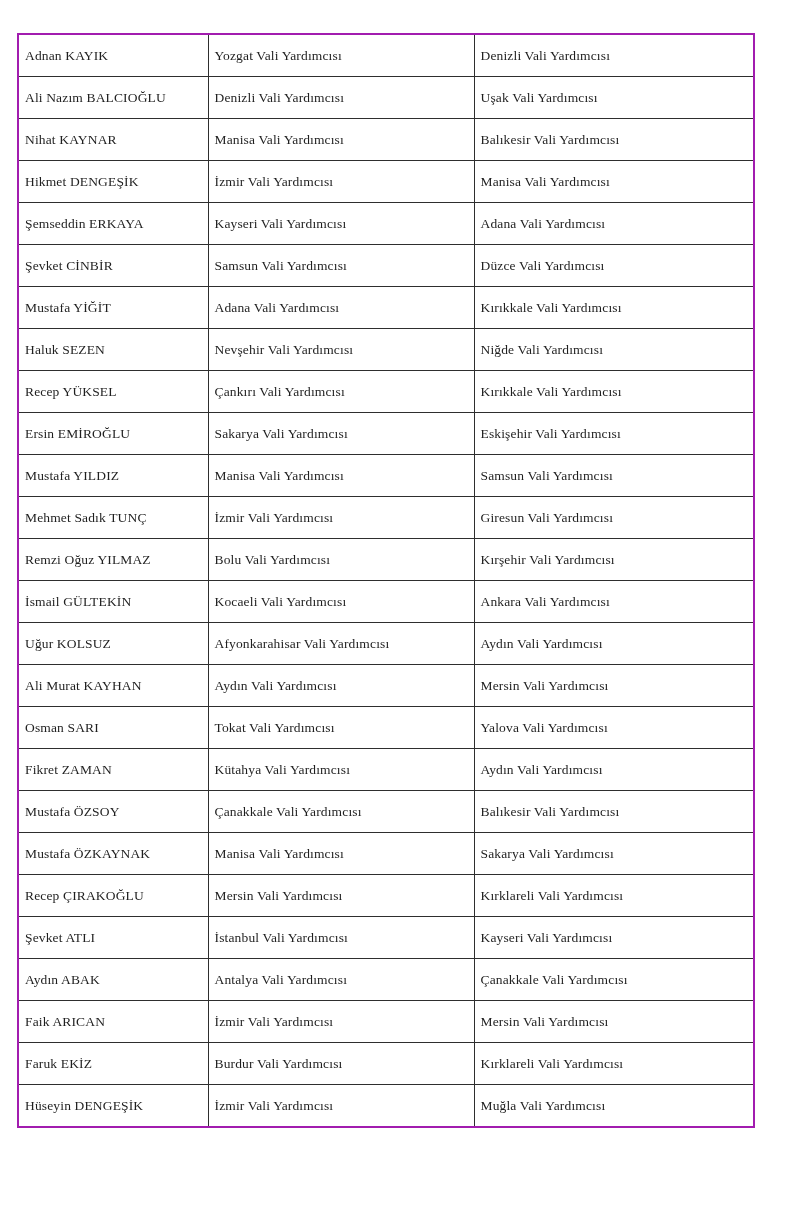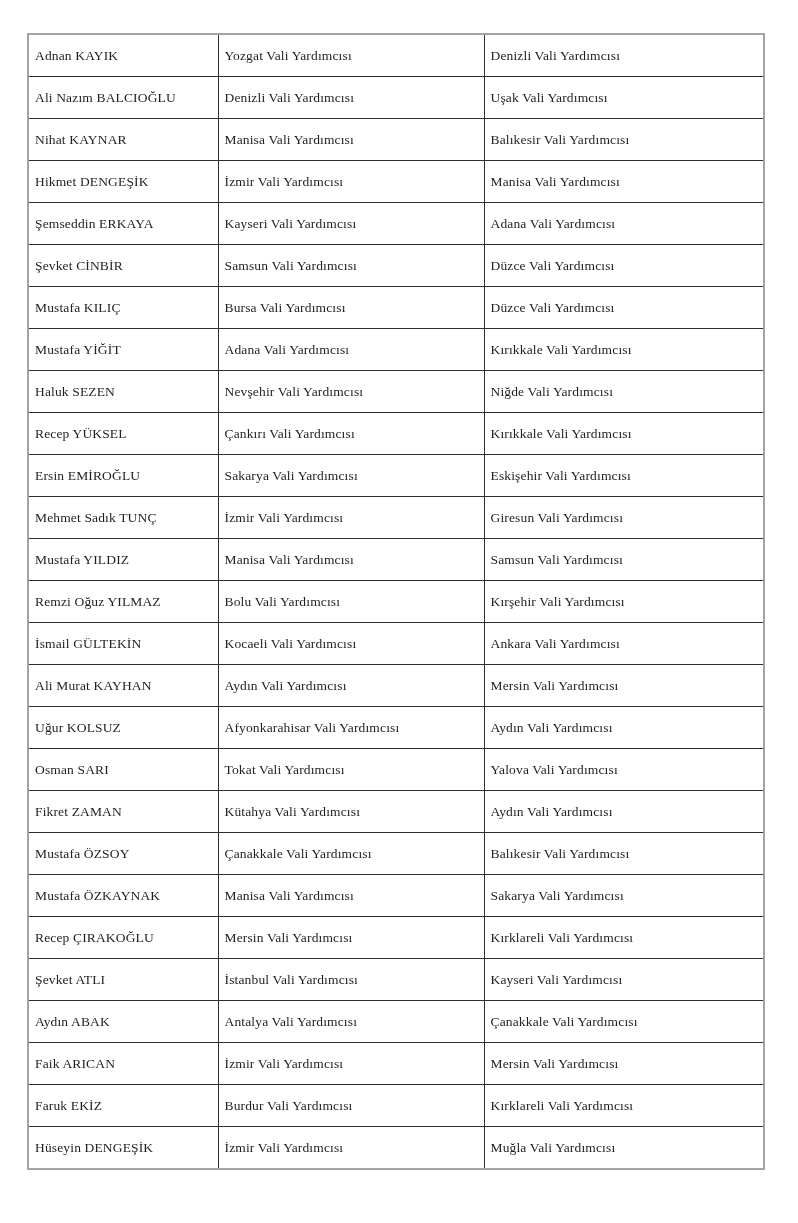--- a/index.html
+++ b/index.html
@@ -14,26 +14,26 @@
     font-family: "Liberation Serif", "DejaVu Serif", serif;
     overflow: hidden;
   }
   .page {
     position: absolute;
     inset: 0;
     background: #ffffff;
   }
   table.assignments {
     position: absolute;
-    left: 27px;
+    left: 17px;
     top: 33px;
     width: 736px;
     border-collapse: collapse;
     table-layout: fixed;
-    border: 2px solid #a3a3a3;
+    border: 2px solid #a21caf;
   }
   table.assignments td {
     border: 1.4px solid #2e2e2e;
     height: 41px;
     padding: 0 0 0 6px;
     vertical-align: middle;
     font-size: 13.5px;
     letter-spacing: 0.15px;
     color: #1f1f1f;
     white-space: nowrap;
@@ -82,73 +82,68 @@
           <td>Şemseddin ERKAYA</td>
           <td>Kayseri Vali Yardımcısı</td>
           <td>Adana Vali Yardımcısı</td>
         </tr>
         <tr>
           <td>Şevket CİNBİR</td>
           <td>Samsun Vali Yardımcısı</td>
           <td>Düzce Vali Yardımcısı</td>
         </tr>
         <tr>
-          <td>Mustafa KILIÇ</td>
-          <td>Bursa Vali Yardımcısı</td>
-          <td>Düzce Vali Yardımcısı</td>
-        </tr>
-        <tr>
           <td>Mustafa YİĞİT</td>
           <td>Adana Vali Yardımcısı</td>
           <td>Kırıkkale Vali Yardımcısı</td>
         </tr>
         <tr>
           <td>Haluk SEZEN</td>
           <td>Nevşehir Vali Yardımcısı</td>
           <td>Niğde Vali Yardımcısı</td>
         </tr>
         <tr>
           <td>Recep YÜKSEL</td>
           <td>Çankırı Vali Yardımcısı</td>
           <td>Kırıkkale Vali Yardımcısı</td>
         </tr>
         <tr>
           <td>Ersin EMİROĞLU</td>
           <td>Sakarya Vali Yardımcısı</td>
           <td>Eskişehir Vali Yardımcısı</td>
         </tr>
         <tr>
+          <td>Mustafa YILDIZ</td>
+          <td>Manisa Vali Yardımcısı</td>
+          <td>Samsun Vali Yardımcısı</td>
+        </tr>
+        <tr>
           <td>Mehmet Sadık TUNÇ</td>
           <td>İzmir Vali Yardımcısı</td>
           <td>Giresun Vali Yardımcısı</td>
-        </tr>
-        <tr>
-          <td>Mustafa YILDIZ</td>
-          <td>Manisa Vali Yardımcısı</td>
-          <td>Samsun Vali Yardımcısı</td>
         </tr>
         <tr>
           <td>Remzi Oğuz YILMAZ</td>
           <td>Bolu Vali Yardımcısı</td>
           <td>Kırşehir Vali Yardımcısı</td>
         </tr>
         <tr>
           <td>İsmail GÜLTEKİN</td>
           <td>Kocaeli Vali Yardımcısı</td>
           <td>Ankara Vali Yardımcısı</td>
         </tr>
         <tr>
+          <td>Uğur KOLSUZ</td>
+          <td>Afyonkarahisar Vali Yardımcısı</td>
+          <td>Aydın Vali Yardımcısı</td>
+        </tr>
+        <tr>
           <td>Ali Murat KAYHAN</td>
           <td>Aydın Vali Yardımcısı</td>
           <td>Mersin Vali Yardımcısı</td>
-        </tr>
-        <tr>
-          <td>Uğur KOLSUZ</td>
-          <td>Afyonkarahisar Vali Yardımcısı</td>
-          <td>Aydın Vali Yardımcısı</td>
         </tr>
         <tr>
           <td>Osman SARI</td>
           <td>Tokat Vali Yardımcısı</td>
           <td>Yalova Vali Yardımcısı</td>
         </tr>
         <tr>
           <td>Fikret ZAMAN</td>
           <td>Kütahya Vali Yardımcısı</td>
           <td>Aydın Vali Yardımcısı</td>

